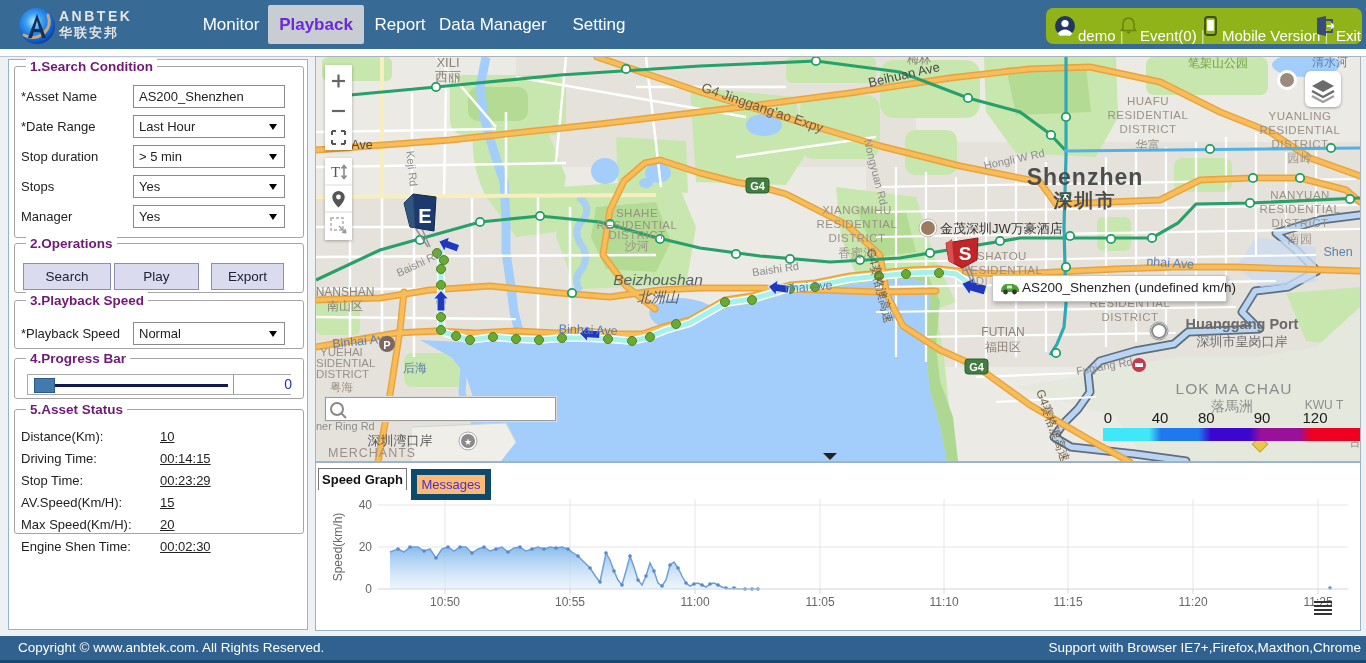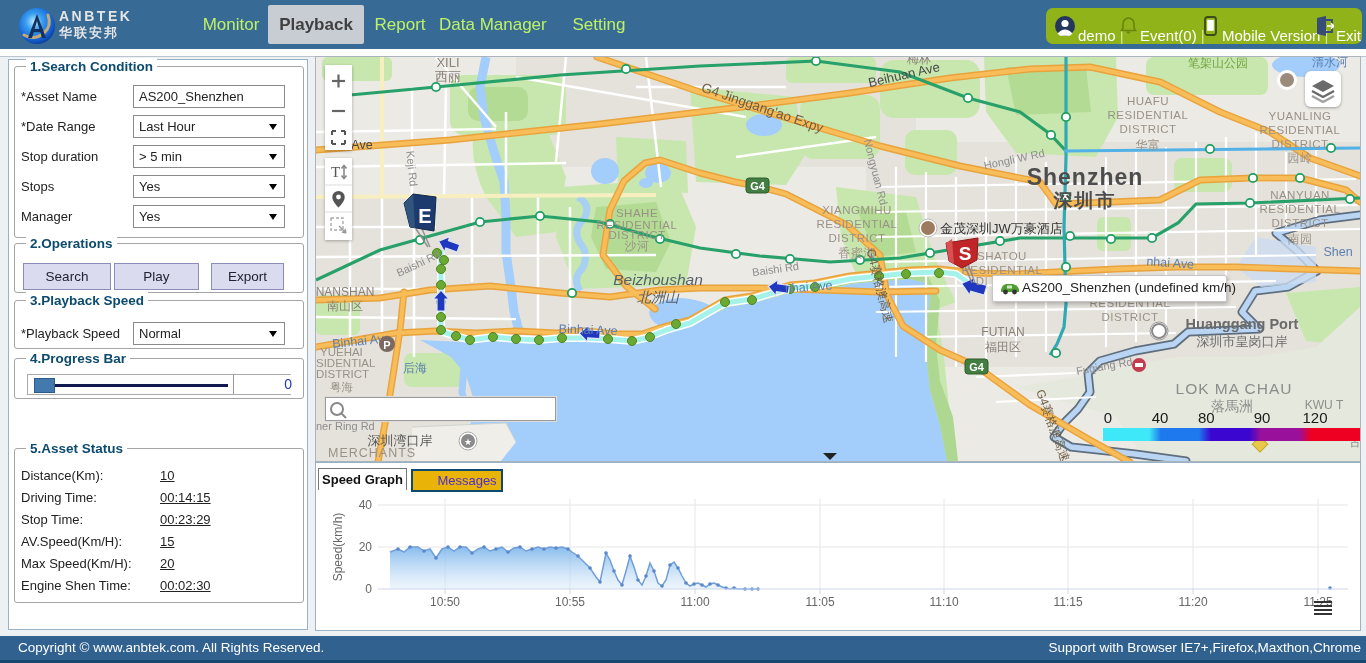--- a/index.html
+++ b/index.html
@@ -1,44 +1,44 @@
 <!DOCTYPE html>
 <html><head>
 <meta charset="utf-8">
 <style>
 html,body{margin:0;padding:0;width:1366px;height:663px;overflow:hidden;font-family:"Liberation Sans",sans-serif;background:#eef1f4;}
 #hdr{position:absolute;left:0;top:0;width:1366px;height:49px;background:#376a95;}
-#hdr .nav{position:absolute;top:0;height:49px;line-height:49px;color:#bef264;font-size:17px;}
+#hdr .nav{position:absolute;top:0;height:49px;line-height:49px;color:#ffffff;font-size:17px;}
 #navmon{left:196px;width:70px;text-align:center;}
-#navpb{position:absolute;left:268px;top:5px;width:96px;height:39px;line-height:39px;text-align:center;background:#c8ccd3;color:#404040;font-weight:bold;font-size:17px;border-radius:2px;}
+#navpb{position:absolute;left:268px;top:5px;width:96px;height:39px;line-height:39px;text-align:center;background:#c8ccd3;color:#6d28d9;font-weight:bold;font-size:17px;border-radius:2px;}
 #navrep{left:374px;width:52px;text-align:center;}
 #navdm{left:439px;width:120px;text-align:left;white-space:nowrap;}
 #navset{left:572px;width:54px;text-align:center;}
 #pill{position:absolute;left:1046px;top:8px;width:316px;height:36px;background:#8fb318;border-radius:7px;color:#fff;font-size:13.5px;}
 #pill .it{position:absolute;top:10px;height:52px;line-height:36px;white-space:nowrap;font-size:15px;}
 #logo{position:absolute;left:18px;top:7px;}
 #lgtxt{position:absolute;left:59px;top:8px;color:#e5e5e5;font-weight:bold;}
 #lgtxt .l1{font-size:14px;letter-spacing:2.5px;}
 #lgtxt .l2{font-size:13px;letter-spacing:2px;margin-top:0px;}
 #gap{position:absolute;left:0;top:49px;width:1366px;height:7px;background:#fdfdfd;border-bottom:1px solid #b9c6cf;}
 #sidebar{position:absolute;left:8px;top:59px;width:300px;height:571px;background:#fff;border:1px solid #9ab2c6;box-sizing:border-box;}
 .fs{position:absolute;left:5px;width:290px;border:1px solid #a5a5a5;border-radius:3px;box-sizing:border-box;}
-.leg{position:absolute;left:11px;top:-9px;background:#fff;padding:0 4px;color:#0c4a6e;font-weight:bold;font-size:13.5px;line-height:17px;text-align:right;}
+.leg{position:absolute;left:11px;top:-9px;background:#fff;padding:0 4px;color:#701a75;font-weight:bold;font-size:13.5px;line-height:17px;text-align:right;}
 .lbl{position:absolute;left:6px;color:#222;font-size:13px;}
 .inp{position:absolute;left:118px;width:152px;height:23px;background:#fff;border:1px solid #8a8a8a;box-sizing:border-box;font-size:13px;color:#222;line-height:21px;padding-left:5px;}
 .sel:after{content:"";position:absolute;right:7px;top:8px;border-left:4.5px solid transparent;border-right:4.5px solid transparent;border-top:6px solid #000;}
 .btn{position:absolute;top:19px;height:27px;background:#dadbee;border:1px solid #8c8cb8;box-sizing:border-box;text-align:center;line-height:25px;font-size:13.5px;color:#223;}
 .srow{position:absolute;left:6px;color:#222;font-size:13px;}
 .sval{position:absolute;left:145px;color:#222;font-size:13px;text-decoration:underline;}
 #ftr{position:absolute;left:0;top:636px;width:1366px;height:24px;background:#31618e;color:#fff;font-size:13.5px;line-height:24px;}
 #ftr2{position:absolute;left:0;top:660px;width:1366px;height:3px;background:#17486e;}
 #mapbox{position:absolute;left:315px;top:56px;width:1046px;height:406px;border:1px solid #aab4bc;box-sizing:border-box;background:#ebe9e4;}
 #botpanel{position:absolute;left:315px;top:462px;width:1046px;height:169px;background:#fff;border:1px solid #9ab2c6;box-sizing:border-box;}
 #tabsg{position:absolute;left:2px;top:5px;width:87px;height:21px;background:#fff;border:1px solid #777;border-bottom:none;text-align:center;line-height:21px;font-weight:bold;font-size:13px;color:#111;z-index:3;}
-#tabmsg{position:absolute;left:95px;top:6px;width:68px;height:19px;background:#eab308;border:2px solid #0c4a6e;text-align:center;line-height:19px;font-size:13px;color:#4b2fd0;z-index:3;padding-left:20px;}
+#tabmsg{position:absolute;left:95px;top:6px;width:68px;height:19px;background:#fdba74;border:6px solid #0c4a6e;text-align:center;line-height:19px;font-size:13px;color:#4b2fd0;z-index:3;}
 </style>
 </head>
 <body>
 <div id="hdr">
   <div id="logo">
     <svg width="38" height="38">
       <defs>
           <radialGradient id="lg" cx="42%" cy="38%" r="65%">
         <stop offset="0%" stop-color="#bfe9ff"></stop>
             <stop offset="35%" stop-color="#3aa0f0"></stop>
@@ -113,21 +113,21 @@
       <div class="inp sel" style="top:21px">Normal</div>
   </div>
   <div class="fs" style="top:298px;height:41px;">
     <div class="leg">4.Progress Bar</div>
     <div style="position:absolute;left:12px;top:15px;width:264px;height:21px;border:1px solid #aaa;box-sizing:border-box;background:#fdfdfd;">
       <div style="position:absolute;left:8px;top:9px;width:192px;height:3px;background:#101850;"></div>
       <div style="position:absolute;left:6px;top:3px;width:19px;height:13px;background:#4379ad;border:1px solid #2a5a8a;"></div>
       <div style="position:absolute;left:205px;top:0px;width:58px;height:19px;background:#fff;border-left:1px solid #999;color:#2233bb;font-size:14px;text-align:right;line-height:19px;padding-right:6px;">0</div>
     </div>
   </div>
-  <div class="fs" style="top:349px;height:155px;margin-top:39px;">
+  <div class="fs" style="top:349px;height:125px;">
     <div class="leg">5.Asset Status</div>
     <div class="srow" style="top:19px">Distance(Km):</div>
       <div class="sval" style="top:19px">10</div>
     <div class="srow" style="top:41px">Driving Time:</div>
       <div class="sval" style="top:41px">00:14:15</div>
     <div class="srow" style="top:63px">Stop Time:</div>
       <div class="sval" style="top:63px">00:23:29</div>
     <div class="srow" style="top:85px">AV.Speed(Km/H):</div>
       <div class="sval" style="top:85px">15</div>
     <div class="srow" style="top:107px">Max Speed(Km/H):</div>

